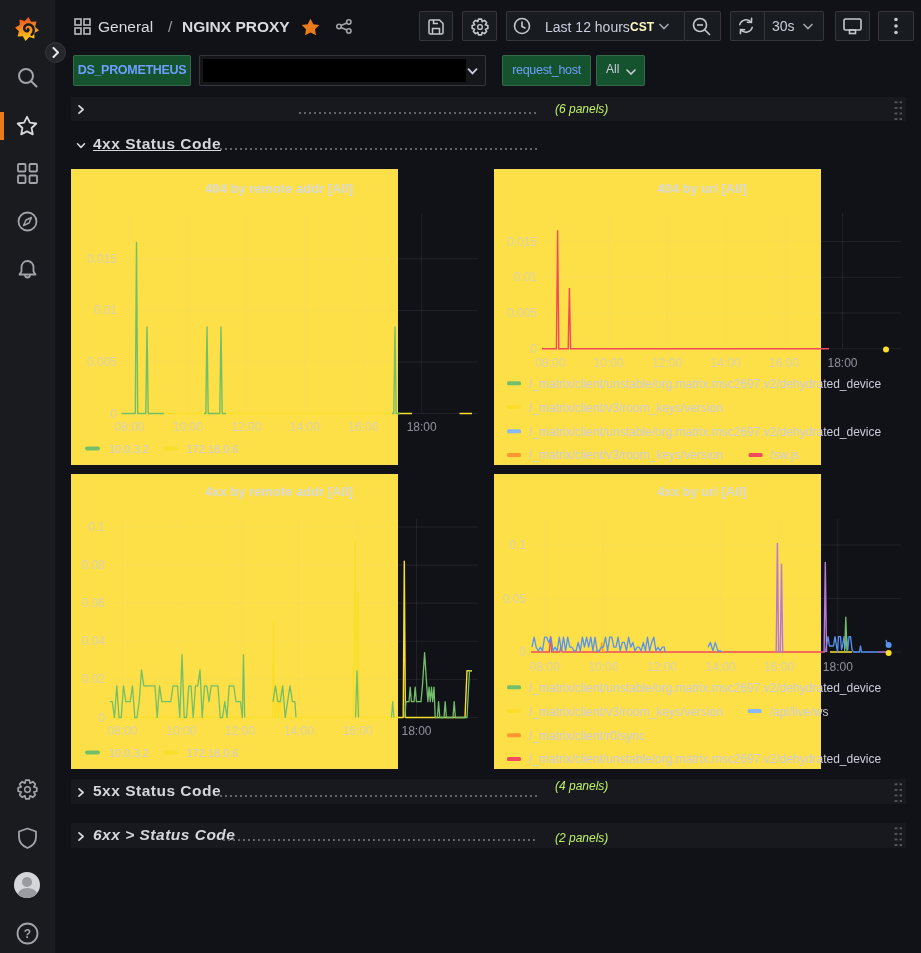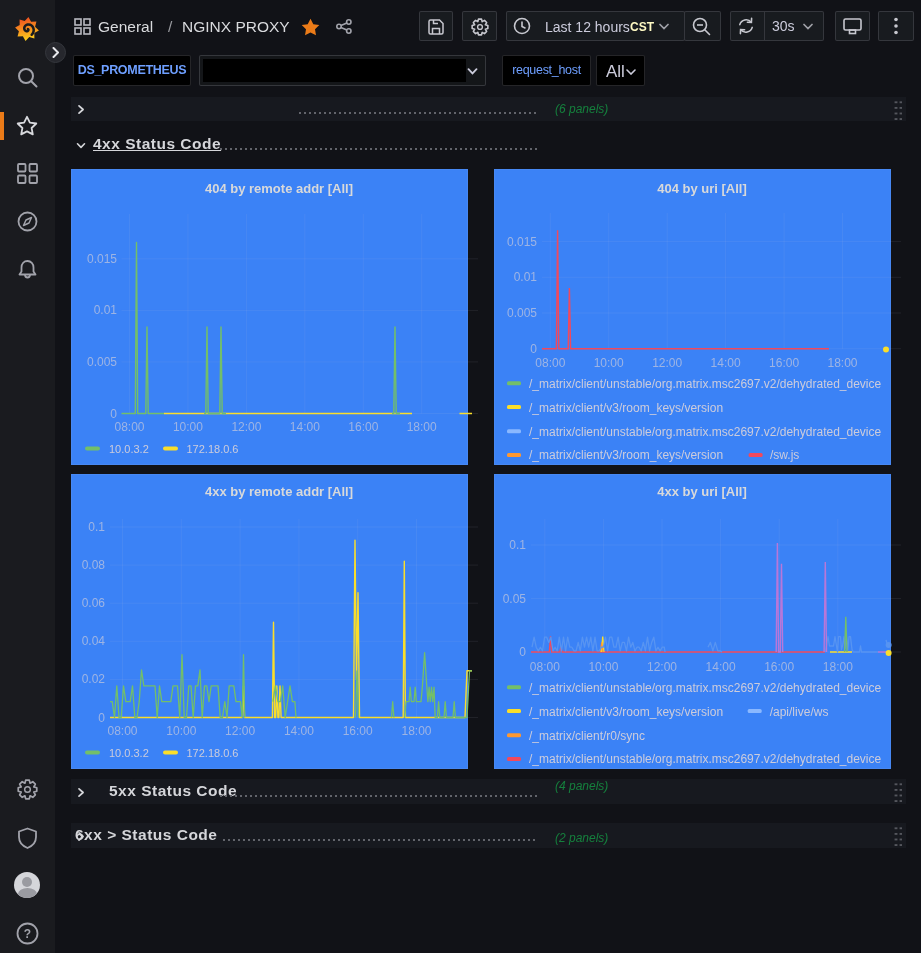--- a/index.html
+++ b/index.html
@@ -1,29 +1,29 @@
 <!DOCTYPE html>
 <html><head><meta charset="utf-8"><style>
 * { margin:0; padding:0; box-sizing:border-box; }
 html,body { width:921px; height:953px; background:#111217; overflow:hidden;
   font-family:"Liberation Sans",sans-serif; }
 .abs { position:absolute; }
-.panel { position:absolute; width:397px; background:#3b82f6;
+.panel { position:absolute; width:327px; background:#fde047;
   border:1px solid rgba(204,204,220,0.09); }
 .rowhdr { position:absolute; left:71px; width:835px; background:#17191f; }
 .rowtitle { position:absolute; font-size:15.5px; font-weight:700; letter-spacing:0.5px; color:#d5d6da; white-space:nowrap; }
 .dots { position:absolute; height:2px;
   background-image:repeating-linear-gradient(to right,#62646b 0 2px,transparent 2px 5px); }
-.pcount { position:absolute; font-size:12px; font-style:italic; color:#15803d; }
+.pcount { position:absolute; font-size:12px; font-style:italic; color:#bef264; }
 .draghandle { position:absolute; width:9px; height:21px;
   background-image:radial-gradient(circle, #5d5f66 1.05px, transparent 1.25px);
   background-size:5px 5.6px; background-position:0.5px 0.5px; }
 .btn { position:absolute; height:30px; top:11px; background:#181b1f;
   border:1px solid rgba(204,204,220,0.16); border-radius:2px; }
-.vbox { position:absolute; height:31px; top:55px; background:#000000;
+.vbox { position:absolute; height:31px; top:55px; background:#14532d;
   border:1px solid rgba(204,204,220,0.18); border-radius:2px; }
 .vlabel { color:#6e9fff; font-size:12.5px; font-weight:600; letter-spacing:-0.3px; line-height:29px; text-align:center; }
 </style></head>
 <body>
 
 <div class="abs" style="left:0;top:0;width:55px;height:953px;background:#1a1b1f;"></div>
 
 <svg class="abs" style="left:14px;top:15px" width="26" height="28" viewBox="0 0 26 28">
 <defs>
       <linearGradient id="glg" x1="0.3" y1="0" x2="0.5" y2="1">
@@ -82,21 +82,21 @@
 <svg class="abs" style="left:74px;top:18px" width="17" height="17" viewBox="0 0 17 17">
     <g stroke="#b9bac1" stroke-width="1.6" fill="none">
       <rect x="1" y="1" width="6" height="6"></rect>
       <rect x="10" y="1" width="6" height="6"></rect>
       <rect x="1" y="10" width="6" height="6"></rect>
       <rect x="10" y="10" width="6" height="6"></rect>
     </g>
   </svg>
 <span class="abs" style="left:98px;top:18px;font-size:15.5px;font-weight:500;color:#d9dadd;">General</span>
 <span class="abs" style="left:168px;top:18px;font-size:15.5px;color:#9a9ba0;">/</span>
-<span class="abs" style="left:182px;top:18px;font-size:15.5px;font-weight:400;color:#d9dadd;">NGINX PROXY</span>
+<span class="abs" style="left:182px;top:18px;font-size:15.5px;font-weight:700;color:#d9dadd;">NGINX PROXY</span>
 <svg class="abs" style="left:301px;top:18px" width="19" height="19" viewBox="0 0 19 19">
     <path d="M9.5 0.8 L12.3 6.2 L18.3 7.1 L14 11.3 L15 17.2 L9.5 14.4 L4 17.2 L5 11.3 L0.7 7.1 L6.7 6.2 Z" fill="#eb7b18"></path>
   </svg>
 <svg class="abs" style="left:336px;top:19px" width="16" height="15" viewBox="0 0 16 15">
     <g fill="none" stroke="#a2a3ab" stroke-width="1.6">
       <circle cx="12.8" cy="3" r="2.2"></circle>
       <circle cx="3" cy="7.5" r="2.2"></circle>
       <circle cx="12.8" cy="12" r="2.2"></circle>
       <line x1="5" y1="6.5" x2="10.8" y2="3.9"></line>
       <line x1="5" y1="8.5" x2="10.8" y2="11.1"></line>
@@ -163,21 +163,21 @@
   </svg>
 
 <div class="vbox vlabel" style="left:73px;width:118px;">DS_PROMETHEUS</div>
 <div class="vbox" style="left:199px;width:287px;background:#141619;">
   <div style="position:absolute;left:3px;top:3px;width:263px;height:23px;background:#000;"></div>
   <svg width="11" height="7" style="position:absolute;right:7px;top:12px" viewBox="0 0 11 7">
       <path d="M1.5 1.2 L5.5 5.4 L9.5 1.2" stroke="#ccccdc" stroke-width="1.8" fill="none" stroke-linecap="round"></path>
     </svg>
 </div>
 <div class="vbox vlabel" style="left:502px;width:89px;font-weight:500;letter-spacing:-0.3px;">request_host</div>
-<div class="vbox" style="left:596px;width:49px;color:#ccccdc;font-size:17px;font-weight:500;">
+<div class="vbox" style="left:596px;width:49px;color:#ccccdc;font-size:12px;font-weight:500;">
   <span style="position:absolute;left:9px;top:6px;">All</span>
   <svg width="10" height="6" style="position:absolute;right:8px;top:13px" viewBox="0 0 10 6">
       <path d="M1 1 L5 5 L9 1" stroke="#ccccdc" stroke-width="1.6" fill="none" stroke-linecap="round"></path>
     </svg>
 </div>
 
 <div class="rowhdr" style="top:97px;height:24px;">
   <svg class="abs" style="left:6px;top:7px" width="8" height="11" viewBox="0 0 8 11">
       <path d="M2 1.8 L6.1 5.5 L2 9.2" stroke="#d5d6da" stroke-width="1.7" fill="none" stroke-linecap="round" stroke-linejoin="round"></path>
     </svg>
@@ -336,27 +336,27 @@
       <rect x="12" y="258.2" width="14" height="4" rx="1.5" fill="#ff9830"></rect>
       <text x="34" y="264.7" font-size="12" fill="#ccccdc">/_matrix/client/r0/sync</text>
       <rect x="12" y="281.9" width="14" height="4" rx="1.5" fill="#f2495c"></rect>
       <text x="34" y="288.4" font-size="12" fill="#ccccdc">/_matrix/client/unstable/org.matrix.msc2697.v2/dehydrated_device</text>
     </svg></div>
 
 <div class="rowhdr" style="top:779px;height:25px;">
   <svg class="abs" style="left:6px;top:8px" width="8" height="11" viewBox="0 0 8 11">
       <path d="M2 1.8 L6.1 5.5 L2 9.2" stroke="#d5d6da" stroke-width="1.7" fill="none" stroke-linecap="round" stroke-linejoin="round"></path>
     </svg>
-  <span class="rowtitle" style="left:22px;top:3px;margin-left:16px;">5xx Status Code</span>
+  <span class="rowtitle" style="left:22px;top:3px;">5xx Status Code</span>
   <div class="dots" style="left:149px;top:16px;width:317px;"></div>
   <span class="pcount" style="left:484px;top:0;">(4 panels)</span>
   <div class="draghandle" style="left:822px;top:2px;"></div>
 </div>
 
 <div class="rowhdr" style="top:823px;height:25px;">
   <svg class="abs" style="left:6px;top:8px" width="8" height="11" viewBox="0 0 8 11">
       <path d="M2 1.8 L6.1 5.5 L2 9.2" stroke="#d5d6da" stroke-width="1.7" fill="none" stroke-linecap="round" stroke-linejoin="round"></path>
     </svg>
-  <span class="rowtitle" style="left:4px;top:3px;">6xx &gt; Status Code</span>
+  <span class="rowtitle" style="left:22px;top:3px;font-style:italic;">6xx &gt; Status Code</span>
   <div class="dots" style="left:152px;top:16px;width:314px;"></div>
   <span class="pcount" style="left:484px;top:8px;">(2 panels)</span>
   <div class="draghandle" style="left:822px;top:2px;"></div>
 </div>
 
 </body></html>

